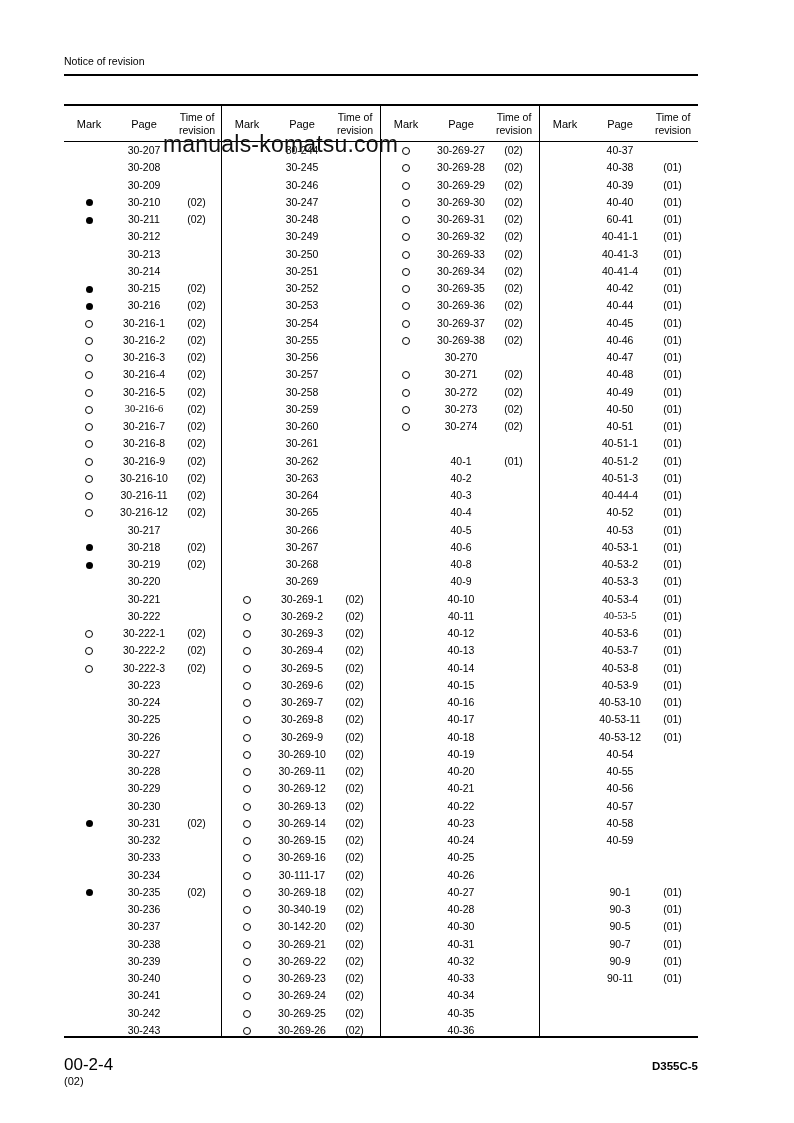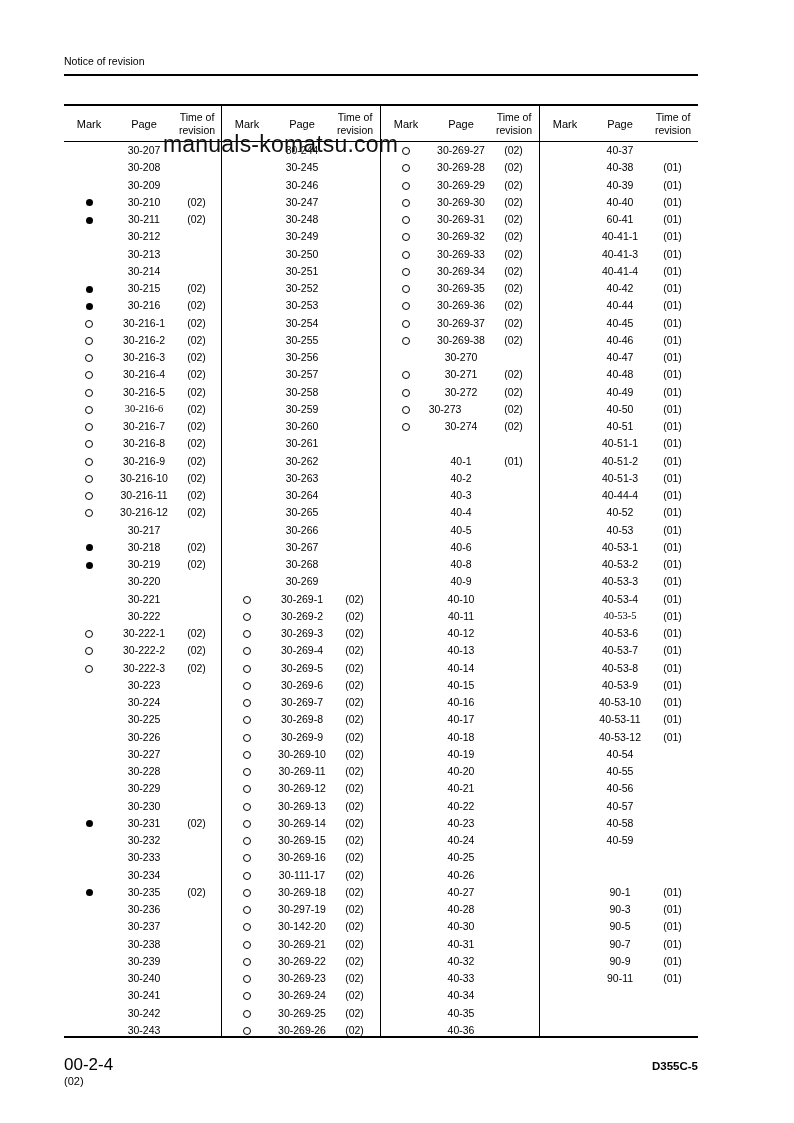--- a/index.html
+++ b/index.html
@@ -527,21 +527,21 @@
           <span class="page" style="left: 35px;">30-111-17</span>
           <span class="rev" style="left: 110px;">(02)</span>
         </div>
         <div class="row">
           <span class="mark" style="left: 0px;"><i class="dot-open"></i></span>
           <span class="page" style="left: 35px;">30-269-18</span>
           <span class="rev" style="left: 110px;">(02)</span>
         </div>
         <div class="row">
           <span class="mark" style="left: 0px;"><i class="dot-open"></i></span>
-          <span class="page" style="left: 35px;">30-297-19</span>
+          <span class="page" style="left: 35px;">30-340-19</span>
           <span class="rev" style="left: 110px;">(02)</span>
         </div>
         <div class="row">
           <span class="mark" style="left: 0px;"><i class="dot-open"></i></span>
           <span class="page" style="left: 35px;">30-142-20</span>
           <span class="rev" style="left: 110px;">(02)</span>
         </div>
         <div class="row">
           <span class="mark" style="left: 0px;"><i class="dot-open"></i></span>
           <span class="page" style="left: 35px;">30-269-21</span>
@@ -649,21 +649,21 @@
           <span class="page" style="left: 35px;">30-271</span>
           <span class="rev" style="left: 110px;">(02)</span>
         </div>
         <div class="row">
           <span class="mark" style="left: 0px;"><i class="dot-open"></i></span>
           <span class="page" style="left: 35px;">30-272</span>
           <span class="rev" style="left: 110px;">(02)</span>
         </div>
         <div class="row">
           <span class="mark" style="left: 0px;"><i class="dot-open"></i></span>
-          <span class="page" style="left: 19px;">30-273</span>
+          <span class="page" style="left: 35px;">30-273</span>
           <span class="rev" style="left: 110px;">(02)</span>
         </div>
         <div class="row">
           <span class="mark" style="left: 0px;"><i class="dot-open"></i></span>
           <span class="page" style="left: 35px;">30-274</span>
           <span class="rev" style="left: 110px;">(02)</span>
         </div>
         <div class="row">
           <span class="mark" style="left: 0px;"></span>
           <span class="page" style="left: 35px;"></span>

